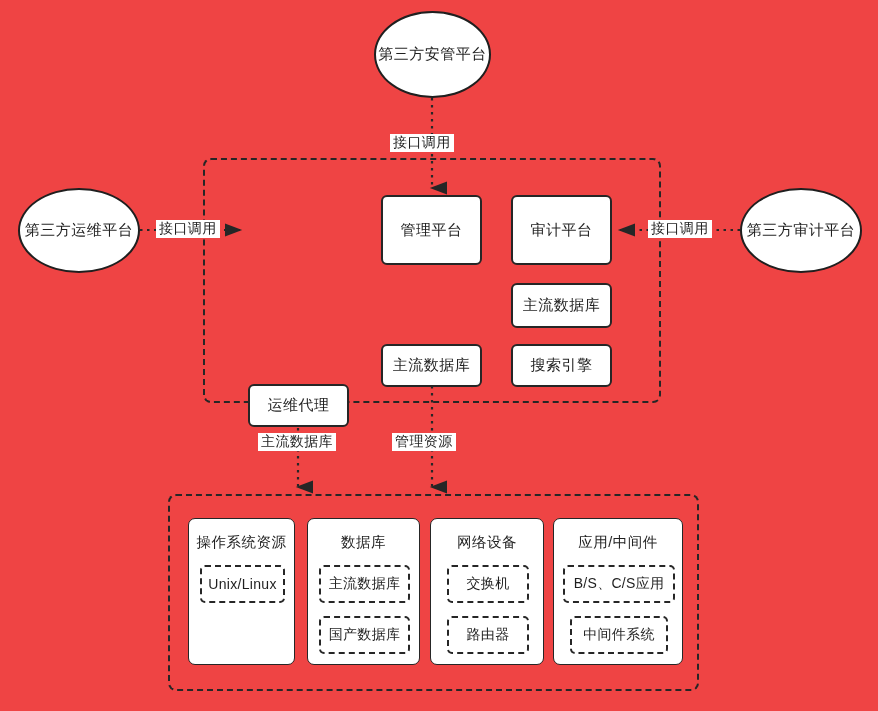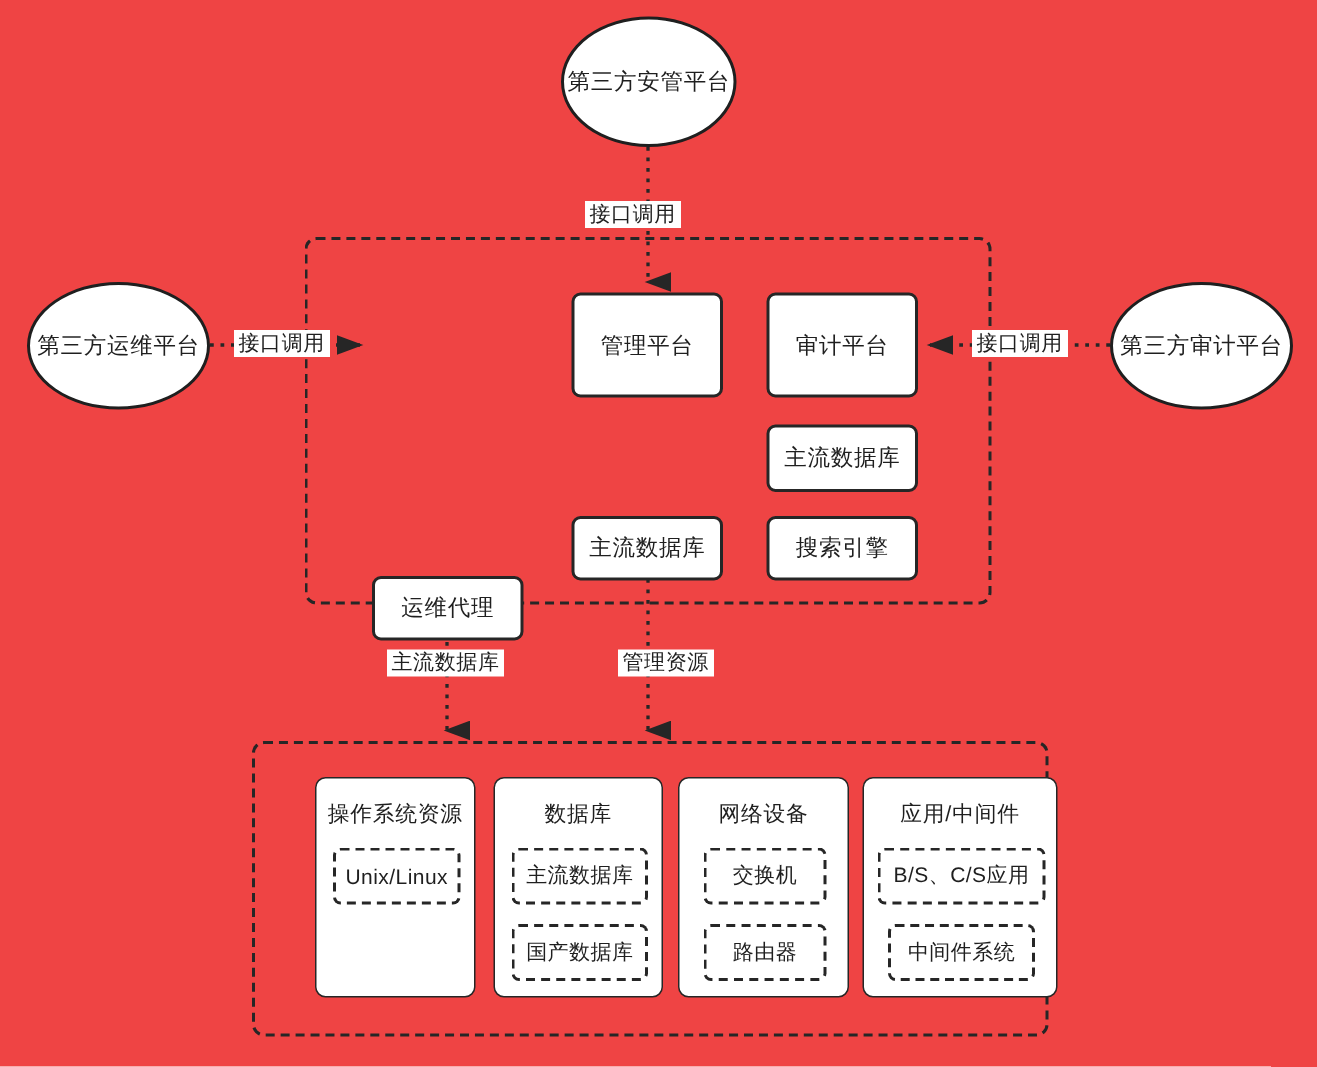--- a/index.html
+++ b/index.html
@@ -46,21 +46,20 @@
     border-radius: 6px;
     font-size: 15px;
     letter-spacing: 0.5px;
   }
   .group-box {
     position: absolute;
     box-sizing: border-box;
     border: 1.6px solid #262626;
     border-radius: 7px;
     background: #ffffff;
-    margin-left: 22px;
   }
   .group-title {
     position: absolute;
     left: 0;
     right: 0;
     top: 14px;
     text-align: center;
     font-size: 14.5px;
     color: #1f1f1f;
     letter-spacing: 0.5px;
@@ -220,17 +219,17 @@
   </div>
 
   <div class="edge-label" style="left:648px; top:220px;">
     <span>接口调用</span>
   </div>
 
   <div class="edge-label" style="left:258px; top:433px;">
     <span>主流数据库</span>
   </div>
 
-  <div class="edge-label" style="left:412px; top:433px;">
+  <div class="edge-label" style="left:392px; top:433px;">
     <span>管理资源</span>
   </div>
 
 </div>
 
 </body></html>

